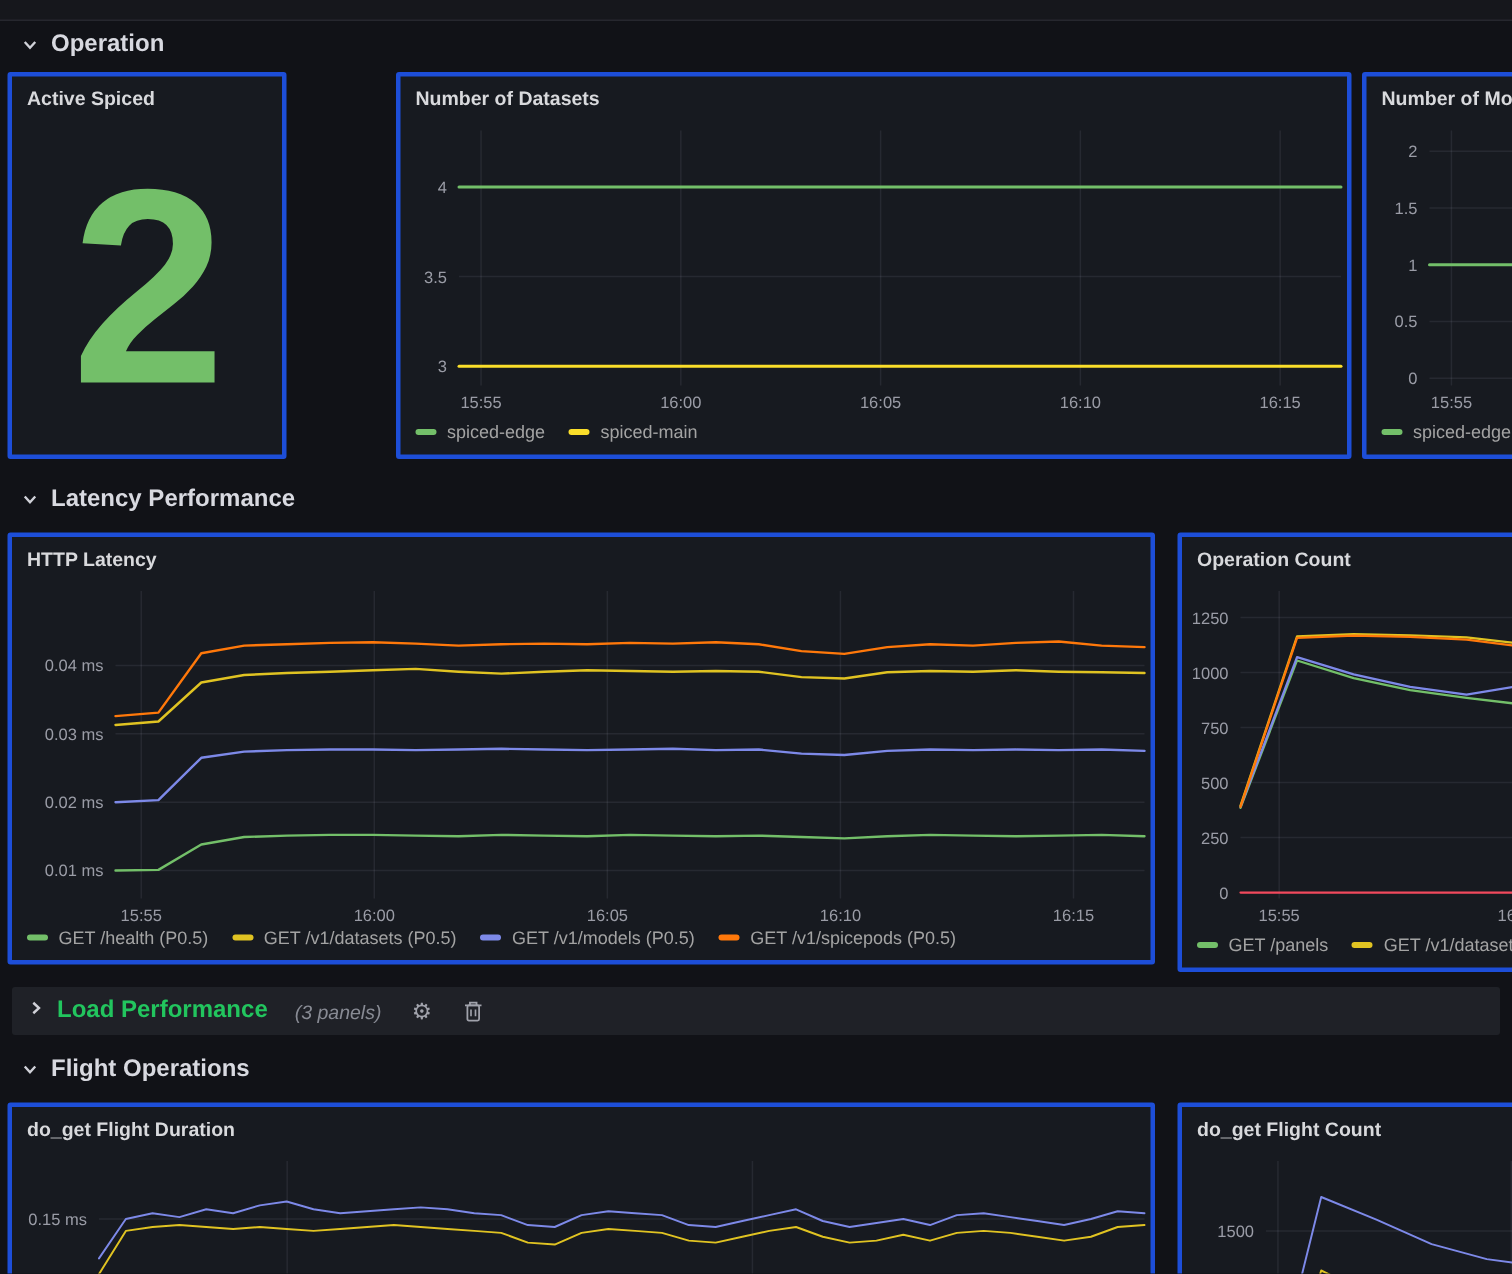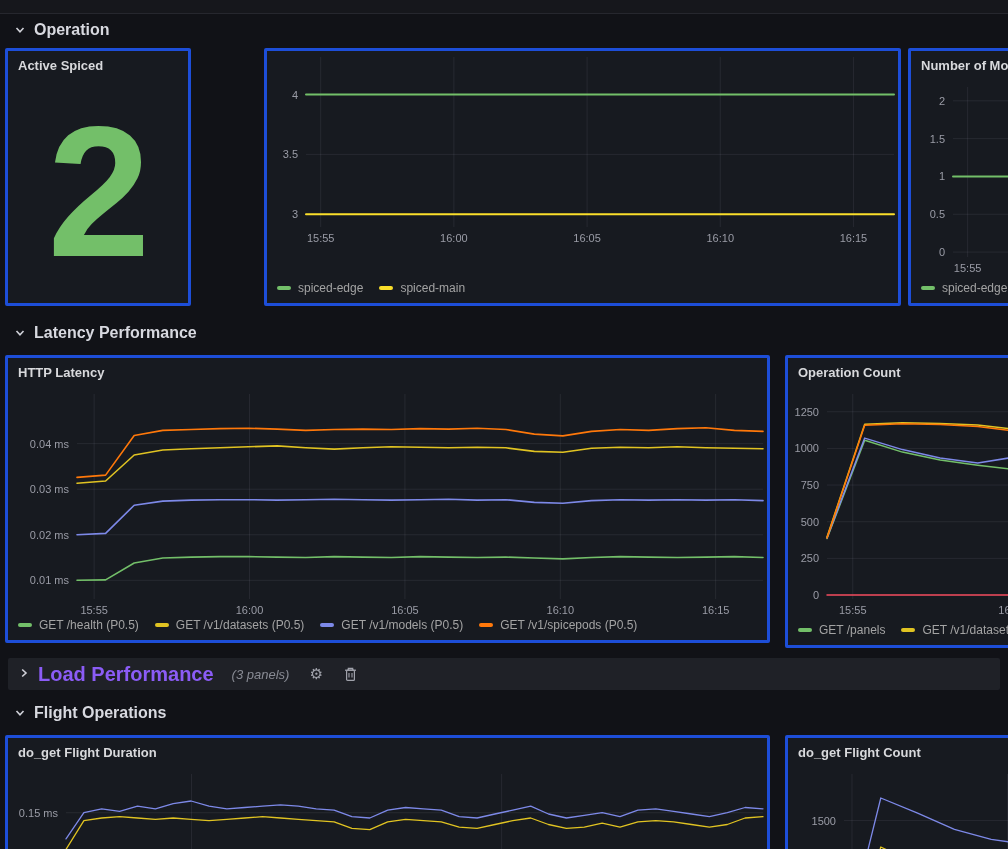--- a/index.html
+++ b/index.html
@@ -8,21 +8,21 @@
   .page{position:relative;width:1008px;height:849px;overflow:hidden;background:#111217;}
 
   .topbar{position:absolute;left:0;top:0;width:1008px;height:13px;
           background:#16171c;border-bottom:1px solid #26272e;}
 
   .section-header{position:absolute;display:flex;align-items:center;gap:8px;
                   color:#d8d9e0;font-size:16px;font-weight:700;cursor:pointer;}
   .section-header .chev{display:flex;align-items:center;}
   .row-bar{position:absolute;left:8px;right:8px;height:32px;background:#1f2127;
            border-radius:2px;display:flex;align-items:center;gap:8px;padding:0 10px;box-sizing:border-box;}
-  .row-bar .title{color:#8b5cf6;font-size:20px;font-weight:700;margin-right:10px;}
+  .row-bar .title{color:#22c55e;font-size:16px;font-weight:700;margin-right:10px;}
   .row-bar .note{color:#888b94;font-size:13px;font-style:italic;margin-right:6px;}
   .row-icon{color:#a0a2ab;display:flex;align-items:center;justify-content:center;
             width:26px;height:22px;cursor:pointer;}
   .gear-glyph{font-family:"DejaVu Sans",sans-serif;font-size:15px;line-height:15px;}
 
   .panel{position:absolute;background:#171a20;border:3px solid #1d4ed8;border-radius:2px;
          display:flex;flex-direction:column;box-sizing:border-box;}
   .panel-title{height:30px;line-height:30px;padding:0 10px;font-size:13px;font-weight:700;
                color:#d8d9dc;white-space:nowrap;overflow:hidden;cursor:pointer;}
   .plot{flex:1 1 auto;position:relative;min-height:0;}
@@ -52,20 +52,21 @@
   </div>
 
   <div class="panel" style="left:5px;top:48px;width:186px;height:258px;">
     <div class="panel-title">Active Spiced</div>
     <div class="stat-body">
       <span class="stat-value" style="color:#73bf69;">2</span>
     </div>
   </div>
 
   <div class="panel" style="left:264px;top:48px;width:637px;height:258px;">
+    <div class="panel-title">Number of Datasets</div>
     <div class="plot">
         <svg width="635" height="196" viewBox="0 0 635 196">
           <line x1="53.7" y1="6" x2="53.7" y2="176" stroke="rgba(204,204,220,0.09)" stroke-width="1"></line>
           <line x1="186.882" y1="6" x2="186.882" y2="176" stroke="rgba(204,204,220,0.09)" stroke-width="1"></line>
           <line x1="320.06399999999996" y1="6" x2="320.06399999999996" y2="176" stroke="rgba(204,204,220,0.09)" stroke-width="1"></line>
           <line x1="453.246" y1="6" x2="453.246" y2="176" stroke="rgba(204,204,220,0.09)" stroke-width="1"></line>
           <line x1="586.428" y1="6" x2="586.428" y2="176" stroke="rgba(204,204,220,0.09)" stroke-width="1"></line>
           <line x1="39" y1="163.19915552427867" x2="627" y2="163.19915552427867" stroke="rgba(204,204,220,0.09)" stroke-width="1"></line>
           <line x1="39" y1="103.38212526389866" x2="627" y2="103.38212526389866" stroke="rgba(204,204,220,0.09)" stroke-width="1"></line>
           <line x1="39" y1="43.56509500351865" x2="627" y2="43.56509500351865" stroke="rgba(204,204,220,0.09)" stroke-width="1"></line>

